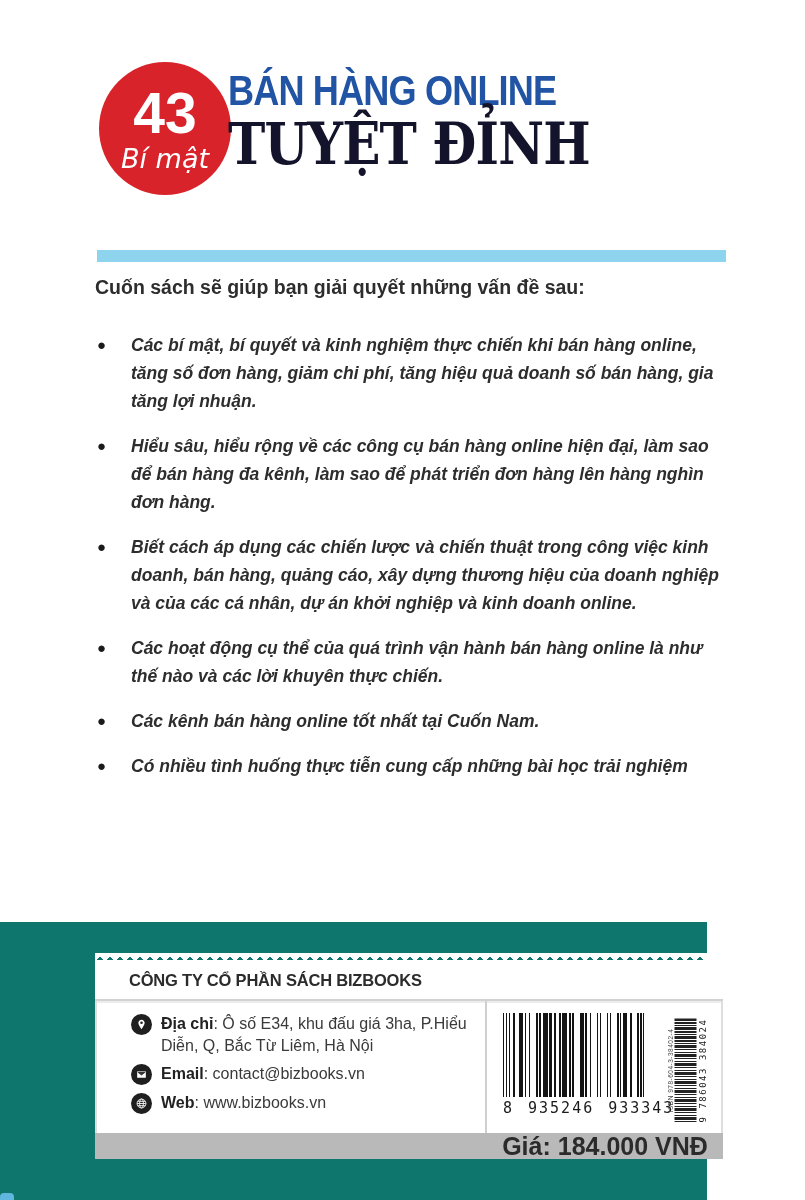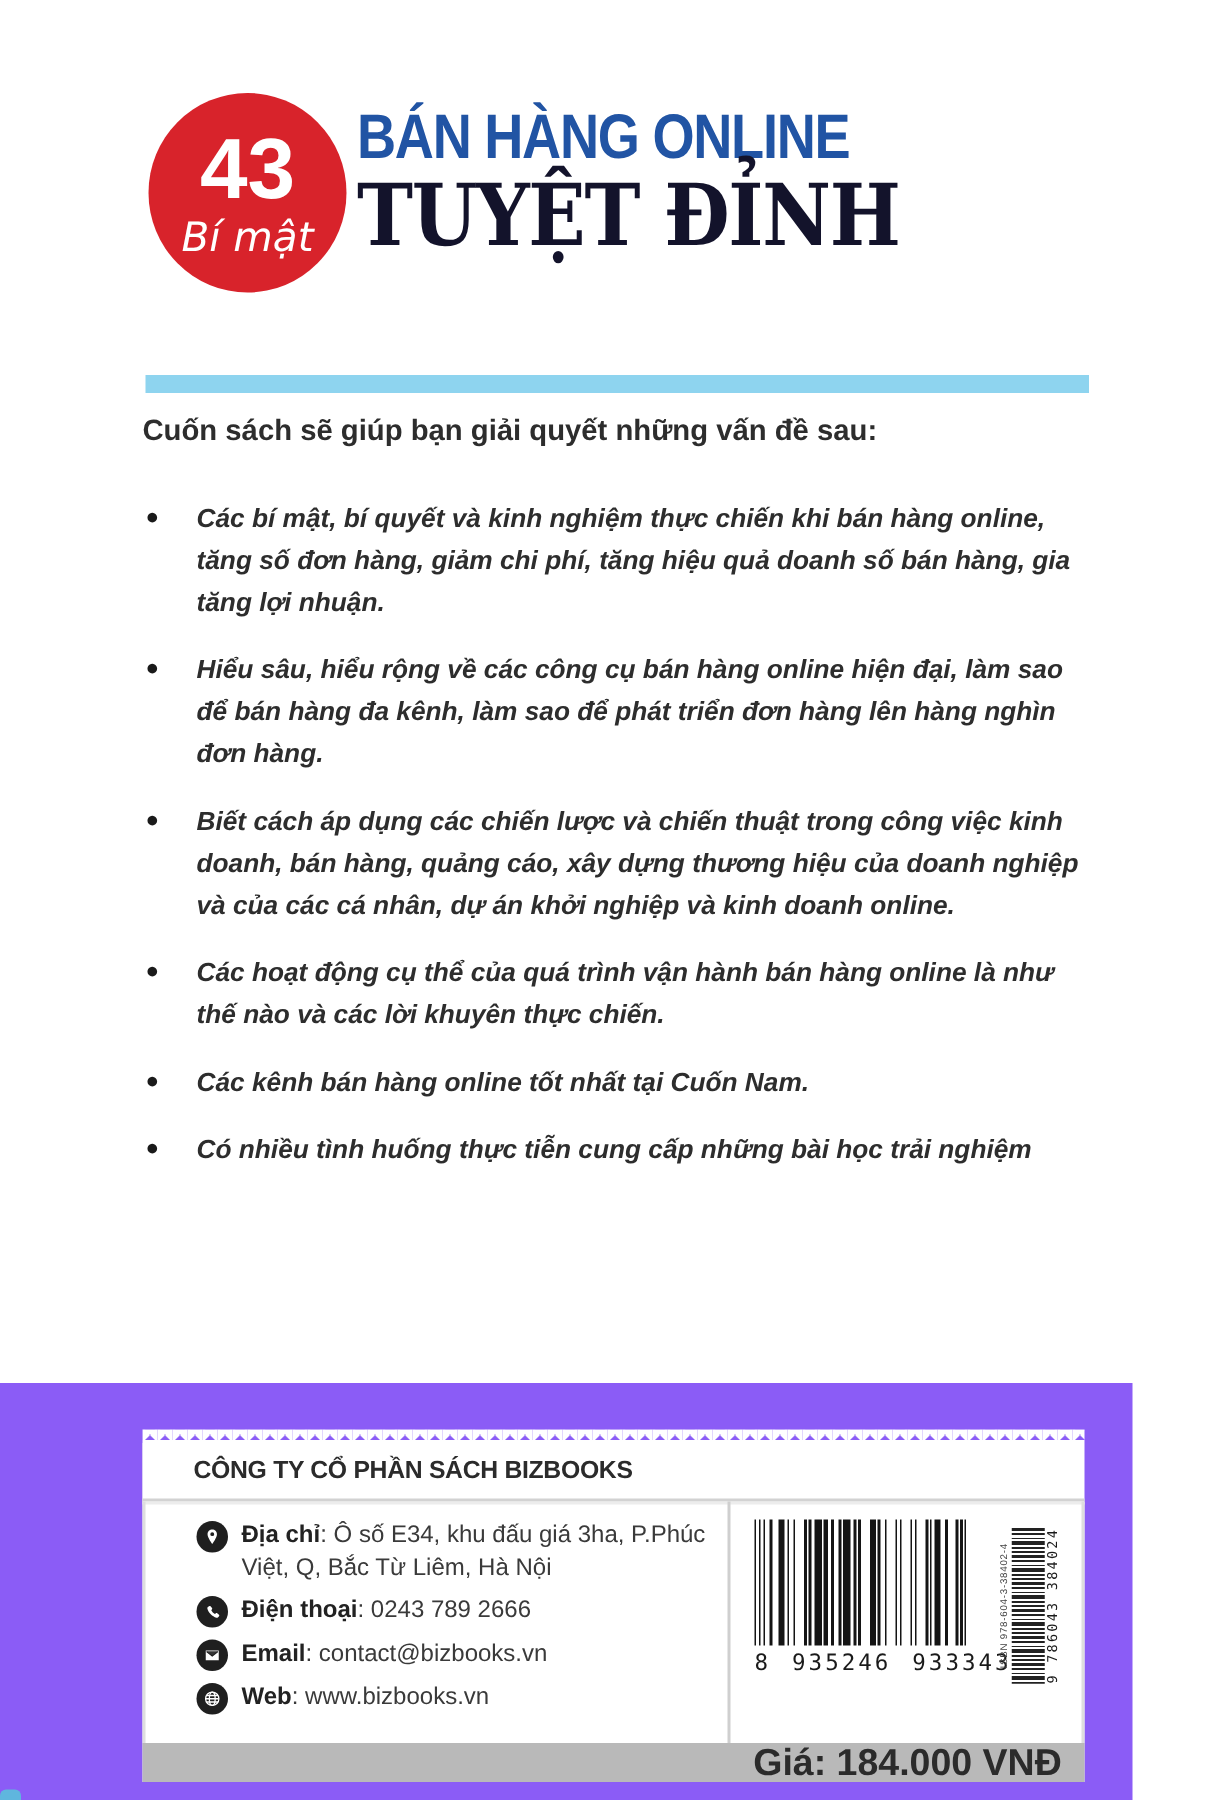--- a/index.html
+++ b/index.html
@@ -9,40 +9,40 @@
   }
   
   .badge{
     position:absolute;left:99px;top:62px;width:132px;height:133px;border-radius:50%;
     background:#d8232b;display:flex;flex-direction:column;align-items:center;justify-content:center;
     color:#fff;text-align:center;
   }
   .badge-number{font-size:57px;font-weight:bold;line-height:1;margin-top:2px;}
   .badge-label{font-size:27px;font-style:italic;font-weight:500;line-height:1.1;margin-top:2px;
     font-family:"DejaVu Sans",sans-serif;}
-  .title-block{position:absolute;left:238px;top:70px;}
+  .title-block{position:absolute;left:228px;top:70px;}
   .title-line1{
     color:#2154a4;font-weight:800;font-size:42px;line-height:1.0;letter-spacing:-1px;
     transform:scaleX(0.86);transform-origin:left top;white-space:nowrap;
   }
   .title-line2{
     font-family:"DejaVu Serif",serif;font-weight:bold;color:#13132b;font-size:57px;line-height:1.0;
     margin-top:3px;transform:scaleX(0.88);transform-origin:left top;white-space:nowrap;letter-spacing:-1px;
   }
   .divider-bar{position:absolute;left:97px;top:250px;width:629px;height:12px;background:#8ed4ef;}
   
   .intro{position:absolute;left:95px;top:276px;font-size:19.5px;font-weight:bold;color:#2d2d2d;margin:0;}
   .bullets{position:absolute;left:95px;top:331px;width:628px;margin:0;padding:0;list-style:none;}
   .bullets li{
     position:relative;padding-left:36px;margin:0 0 17px 0;
     font-size:17.5px;font-style:italic;font-weight:600;line-height:28px;color:#2d2d2d;
   }
   .bullets li::before{content:"●";position:absolute;left:2px;top:0;font-size:15px;color:#1a1a1a;font-style:normal;}
   
-  .footer{position:absolute;left:0;top:922px;width:707px;height:278px;background:#8b5cf6;padding-left:48px;}
+  .footer{position:absolute;left:0;top:922px;width:707px;height:278px;background:#0f766e;}
   .panel{position:absolute;left:95px;top:38px;width:628px;background:#ffffff;}
   .zigzag{
     position:absolute;left:0;top:-7px;width:100%;height:7px;
     background:
       linear-gradient(135deg,#ffffff 50%,transparent 50%) 0 0,
       linear-gradient(-135deg,#ffffff 50%,transparent 50%) 0 0;
     background-size:10px 7px;background-repeat:repeat-x;
   }
   .panel-header{
     display:flex;justify-content:space-between;align-items:flex-end;
@@ -118,31 +118,23 @@
 
     <div class="panel-body">
       <div class="contact-col">
 
         <div class="contact-row">
           <span class="cicon">
             <svg width="13" height="13" viewBox="0 0 24 24">
                 <path fill="#fff" d="M12 3.2c-3.2 0-5.8 2.5-5.8 5.7 0 4.3 5.8 11.9 5.8 11.9s5.8-7.6 5.8-11.9c0-3.2-2.6-5.7-5.8-5.7zm0 8a2.4 2.4 0 1 1 0-4.8 2.4 2.4 0 0 1 0 4.8z"></path>
               </svg>
           </span>
-          <span><b>Địa chỉ</b><span>: Ô số E34, khu đấu giá 3ha, P.Phúc Việt, Q, Bắc Từ Liêm, Hà Nội</span></span>
-        </div>
-
-        <div class="contact-row">
-          <span class="cicon">
-            <svg width="12" height="12" viewBox="0 0 24 24">
-                <path fill="#fff" d="M6.8 3.6c.5-.5 1.4-.4 1.9.1l2 2.4c.4.5.4 1.2 0 1.7l-1 1.3c.9 2 2.9 4 4.9 4.9l1.3-1c.5-.4 1.2-.4 1.7 0l2.4 2c.5.5.6 1.4.1 1.9l-1.3 1.4c-.6.6-1.5.8-2.3.6-2.7-.8-5.3-2.4-7.5-4.6S5.3 9.6 4.5 6.9c-.2-.8 0-1.7.6-2.3l1.7-1z"></path>
-              </svg>
-          </span>
-          <span><b>Điện thoại</b><span>: 0243 789 2666</span></span>
-        </div>
+          <span><b>Địa chỉ</b><span>: Ô số E34, khu đấu giá 3ha, P.Hiểu Diễn, Q, Bắc Từ Liêm, Hà Nội</span></span>
+        </div>
+
 
         <div class="contact-row">
           <span class="cicon">
             <svg width="13" height="13" viewBox="0 0 24 24">
                 <path fill="#fff" d="M4 6h16v12H4z"></path>
                 <path fill="#1f1f1f" d="M5 7.5 12 13l7-5.5v-.4H5z" opacity="0.9"></path>
                 <path fill="none" stroke="#1f1f1f" stroke-width="1.4" d="m5 7.5 7 5.5 7-5.5"></path>
               </svg>
           </span>
           <span><b>Email</b><span>: contact@bizbooks.vn</span></span>

